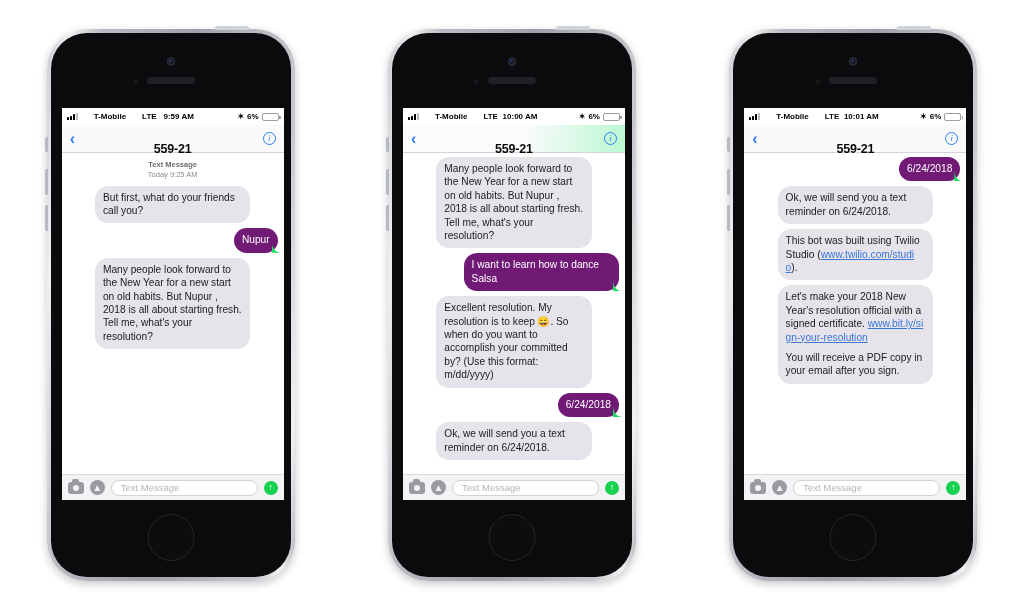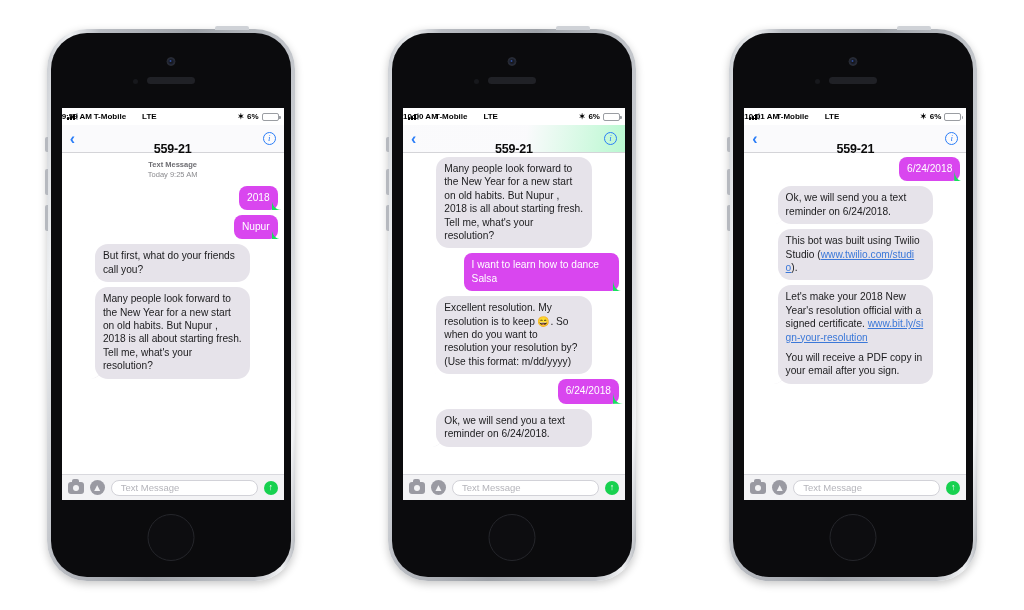--- a/index.html
+++ b/index.html
@@ -146,21 +146,22 @@
   }
   .sb-left { display: flex; align-items: center; gap: 16px; }
   .sig { display: inline-flex; align-items: flex-end; gap: 1px; height: 7px; }
   .sig i { display:block; width: 2px; background: #000; border-radius: 0.5px; }
   .sig i:nth-child(1){height:3px}
   .sig i:nth-child(2){height:4.5px}
   .sig i:nth-child(3){height:6px}
   .sig i:nth-child(4){height:7px; background:#b9bcc1}
   .sb-center {
     position: absolute;
-    left: 0; right: 0;
+    left: 12px; right: 0;
+    text-align: center;
     font-size: 8px;
     font-weight: bold;
     pointer-events: none;
   }
   .sb-right {
     margin-left: auto;
     display: flex;
     align-items: center;
     gap: 3px;
     font-size: 8px;
@@ -265,23 +266,22 @@
   .bubble.in::after {
     content:"";
     position:absolute;
     left:-4px; bottom:0;
     width:10px;height:12px;
     background:#e6e3ea;
     border-bottom-right-radius: 12px;
     clip-path: path("M10,12 L10,0 C10,8 6,12 0,12 Z");
   }
   .bubble.out {
-    background: #d946ef;
+    background: #701a75;
     color: #ffffff;
-    border-radius: 8px;
   }
   .bubble.out::after {
     content:"";
     position:absolute;
     right:-4px; bottom:0;
     width:10px;height:12px;
     background:#17e05d;
     clip-path: path("M0,12 L0,0 C0,8 4,12 10,12 Z");
   }
   .bubble a, .bubble .lnk {
@@ -403,28 +403,25 @@
           <div class="nav-back">‹</div>
           <div class="nav-title">559-21</div>
           <div class="nav-info">i</div>
         </div>
 
         <div class="convo">
           <div class="tstamp">
             <b>Text Message</b><br>
             <span>Today 9:25 AM</span>
           </div>
-          <div class="row out">
-            <div class="bubble out">2018</div>
+          <div class="row in">
+            <div class="bubble in">But first, what do your friends call you?</div>
           </div>
           <div class="row out">
             <div class="bubble out">Nupur</div>
-          </div>
-          <div class="row in">
-            <div class="bubble in">But first, what do your friends call you?</div>
           </div>
           <div class="row in">
             <div class="bubble in">Many people look forward to the New Year for a new start on old habits. But Nupur , 2018 is all about starting fresh. Tell me, what's your resolution?</div>
           </div>
         </div>
 
         <div class="inputbar">
           <div class="icon-cam"></div>
           <div class="icon-store">▲</div>
           <div class="textfield">
@@ -472,21 +469,21 @@
           <div class="nav-info">i</div>
         </div>
         <div class="convo">
           <div class="row in">
             <div class="bubble in">Many people look forward to the New Year for a new start on old habits. But Nupur , 2018 is all about starting fresh. Tell me, what's your resolution?</div>
           </div>
           <div class="row out">
             <div class="bubble out">I want to learn how to dance Salsa</div>
           </div>
           <div class="row in">
-            <div class="bubble in">Excellent resolution. My resolution is to keep 😄. So when do you want to resolution your resolution by? (Use this format: m/dd/yyyy)</div>
+            <div class="bubble in">Excellent resolution. My resolution is to keep 😄. So when do you want to accomplish your committed by? (Use this format: m/dd/yyyy)</div>
           </div>
           <div class="row out">
             <div class="bubble out">6/24/2018</div>
           </div>
           <div class="row in">
             <div class="bubble in">Ok, we will send you a text reminder on 6/24/2018.</div>
           </div>
         </div>
         <div class="inputbar">
           <div class="icon-cam"></div>

